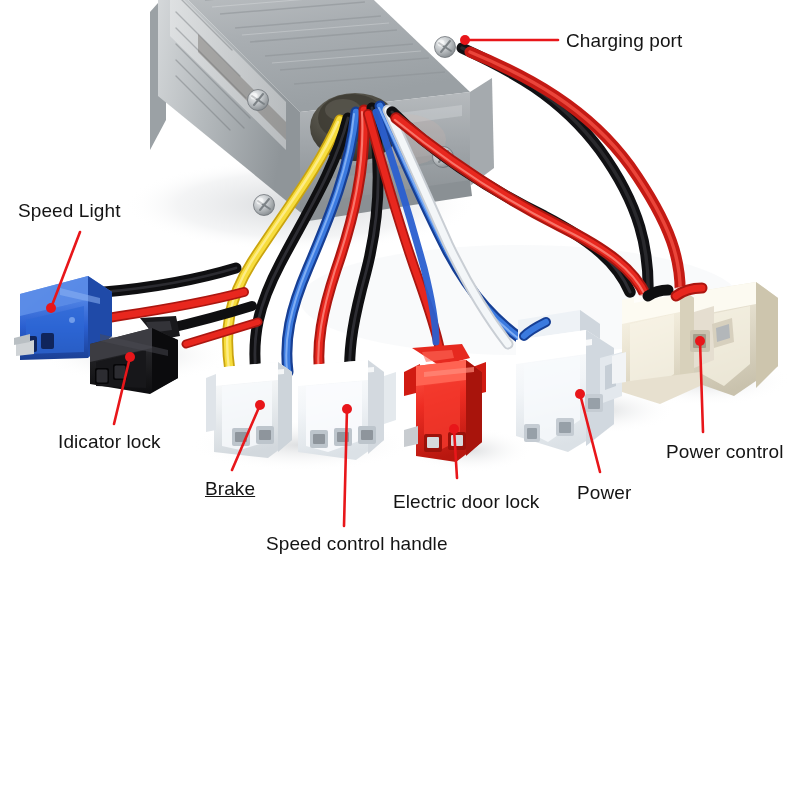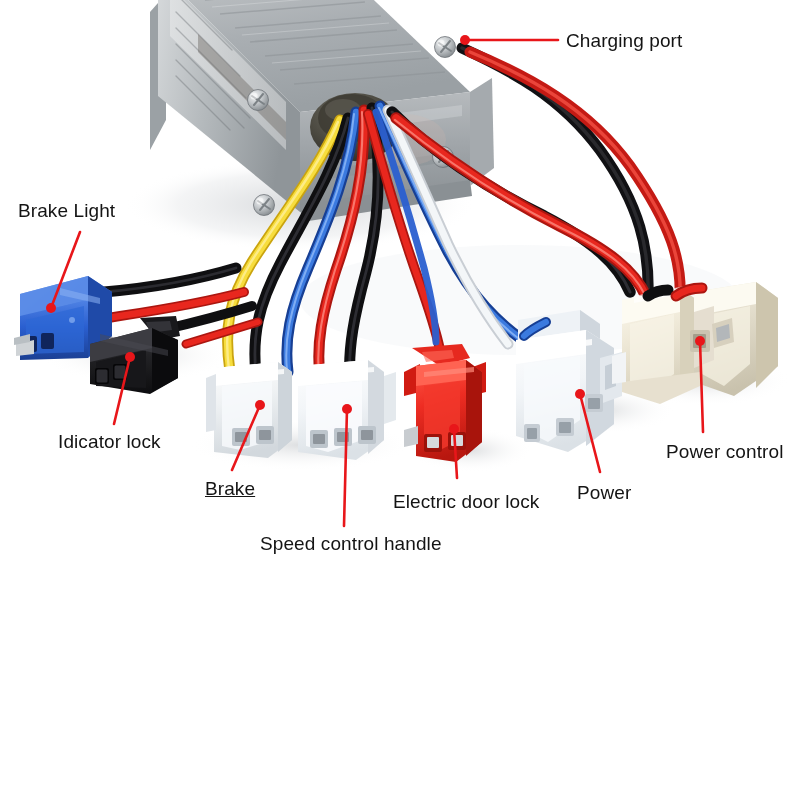--- a/index.html
+++ b/index.html
@@ -435,22 +435,22 @@
         <circle cx="260" cy="405" r="5" fill="#e8161a"></circle>
         <circle cx="347" cy="409" r="5" fill="#e8161a"></circle>
         <circle cx="454" cy="429" r="5" fill="#e8161a"></circle>
         <circle cx="580" cy="394" r="5" fill="#e8161a"></circle>
         <circle cx="700" cy="341" r="5" fill="#e8161a"></circle>
       </g>
   </svg>
 
   <div id="labels">
       <div class="callout-label" style="left: 566px; top: 30px; color: rgb(20, 20, 20); font-size: 19px;">Charging port</div>
-      <div class="callout-label" style="left: 18px; top: 200px; color: rgb(20, 20, 20); font-size: 19px;">Brake Light</div>
+      <div class="callout-label" style="left: 18px; top: 200px; color: rgb(20, 20, 20); font-size: 19px;">Speed Light</div>
       <div class="callout-label" style="left: 58px; top: 431px; color: rgb(20, 20, 20); font-size: 19px;">Idicator lock</div>
       <div class="callout-label" style="left: 205px; top: 478px; color: rgb(20, 20, 20); font-size: 19px; text-decoration: underline;">Brake</div>
-      <div class="callout-label" style="left: 260px; top: 533px; color: rgb(20, 20, 20); font-size: 19px;">Speed control handle</div>
+      <div class="callout-label" style="left: 266px; top: 533px; color: rgb(20, 20, 20); font-size: 19px;">Speed control handle</div>
       <div class="callout-label" style="left: 393px; top: 491px; color: rgb(20, 20, 20); font-size: 19px;">Electric door lock</div>
       <div class="callout-label" style="left: 577px; top: 482px; color: rgb(20, 20, 20); font-size: 19px;">Power</div>
       <div class="callout-label" style="left: 666px; top: 441px; color: rgb(20, 20, 20); font-size: 19px;">Power control</div>
     </div>
 
 </div>
 
 </body></html>

